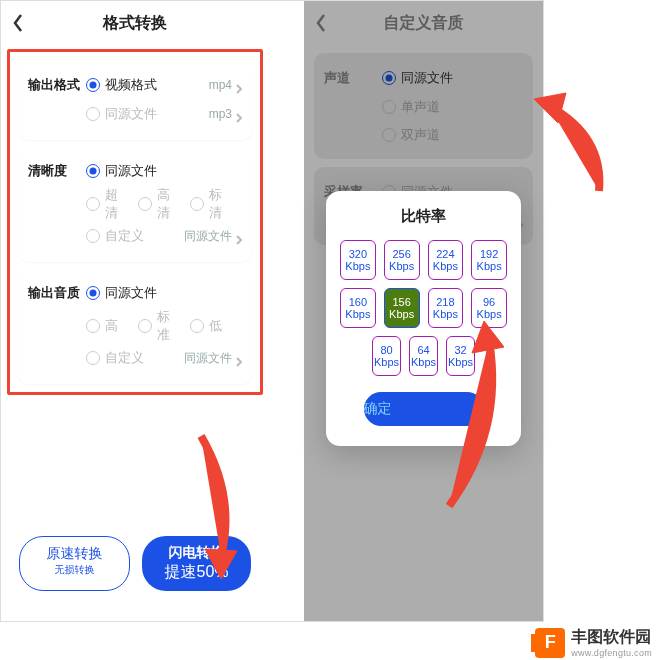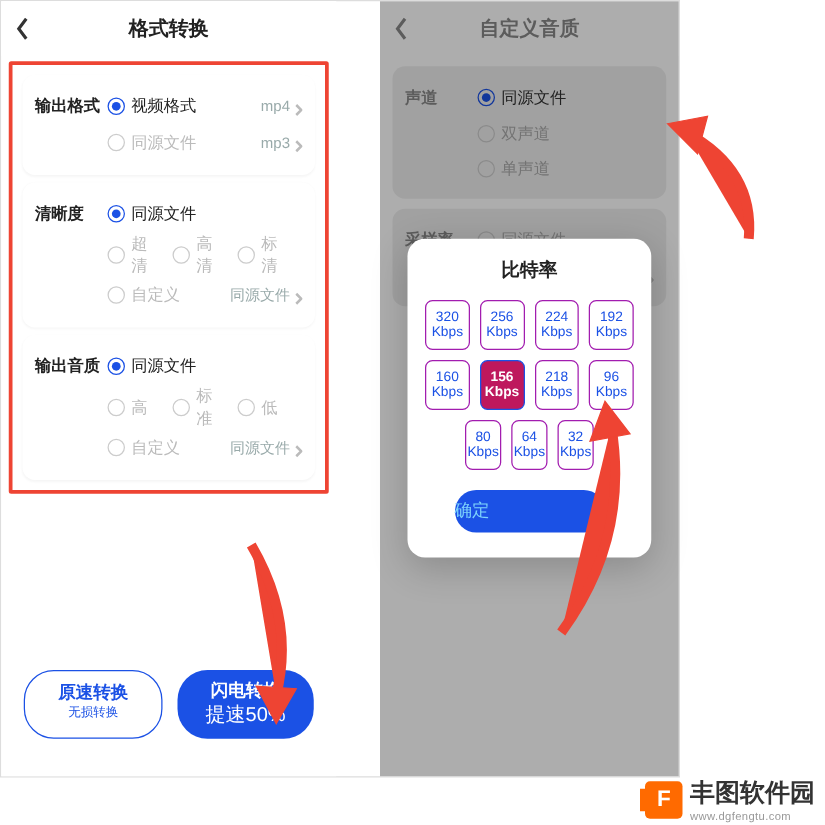--- a/index.html
+++ b/index.html
@@ -23,47 +23,47 @@
     .opt-text { color: #bbb; }
     .opt.sel .opt-text { color: #222; font-weight: 500; }
     .spacer { flex: 1; }
     .value { color: #9aa; font-size: 12px; margin-right: 4px; }
     .chev { width: 6px; height: 10px; }
     .chev svg { width: 100%; height: 100%; stroke: #bbb; stroke-width: 2; fill: none; }
     .sub-row { display: flex; align-items: center; padding-left: 58px; min-height: 28px; }
     .bottom-buttons { position: absolute; bottom: 30px; left: 0; right: 0; display: flex; justify-content: center; gap: 12px; padding: 0 18px; }
     .btn { flex: 1; border-radius: 24px; padding: 8px 4px; text-align: center; }
     .btn-outline { border: 1.5px solid #1b51e5; background: #fff; }
-    .btn-outline .btn-t1 { color: #1b51e5; font-size: 14px; font-weight: 700; }
+    .btn-outline .btn-t1 { color: #1b51e5; font-size: 14px; font-weight: 400; }
     .btn-outline .btn-t2 { color: #1b51e5; font-size: 10px; }
     .btn-solid { background: #1b51e5; }
     .btn-solid .btn-t1 { color: #fff; font-size: 14px; font-weight: 600; }
     .btn-solid .btn-t2 { color: #fff; font-size: 16px; }
     
     .overlay { position: absolute; inset: 0; background: rgba(0,0,0,.32); }
     .muted .title { color: #888; }
     .muted .back-icon svg { stroke: #888; }
     .card-muted { background: #eee; border-radius: 10px; margin: 8px 10px; padding: 10px; }
     .card-muted .label { color: #888; }
     .card-muted .opt-text { color: #aaa; }
     .card-muted .value { color: #aaa; }
     .popup { position: absolute; left: 22px; right: 22px; top: 190px; background: #fff; border-radius: 14px; padding: 16px 14px 20px 14px; box-shadow: 0 8px 30px rgba(0,0,0,.2); }
     .popup-title { text-align: center; font-size: 15px; font-weight: 700; color: #222; margin-bottom: 14px; }
     .grid { display: grid; grid-template-columns: repeat(4, 1fr); gap: 8px; }
     .chip { border: 1px solid #a21caf; border-radius: 6px; text-align: center; padding: 7px 0; font-size: 11px; color: #1b51e5; }
-    .chip.sel { background: #be185d; color: #fff; border-color: #1b51e5; font-weight: bold; }
+    .chip.sel { background: #4d7c0f; color: #fff; border-color: #1b51e5; }
     .grid-3 { grid-template-columns: repeat(3, 1fr); margin: 8px 32px 0 32px; }
     .confirm { margin: 16px auto 0; width: 120px; background: #1b51e5; color: #7dd3fc; border-radius: 20px; text-align: left; padding: 8px 0; font-size: 14px; }
     .arrow { position: absolute; pointer-events: none; }
     .arrow svg { overflow: visible; }
     .arrow path, .arrow polygon { fill: #e43; stroke: #e43; }
     .watermark { position: absolute; right: 8px; bottom: 2px; display: flex; align-items: center; gap: 6px; }
     .wm-logo { width: 30px; height: 30px; background: #ff6a00; border-radius: 4px; display: flex; align-items: center; justify-content: center; color: #fff; font-weight: 900; font-size: 18px; position: relative; }
     .wm-logo::before { content:""; position:absolute; left:-4px; top:6px; width:4px; height:18px; background:#ff6a00; }
-    .wm-text { font-size: 20px; font-weight: 700; color: #333; }
+    .wm-text { font-size: 16px; font-weight: 700; color: #333; }
     .wm-sub { font-size: 9px; color: #999; letter-spacing: .3px; }
   </style>
 </head>
 <body>
 
 <div class="container">
 
   <div class="phone phone-left">
     <div class="titlebar">
       <span class="back-icon"><svg viewBox="0 0 10 18">
@@ -202,27 +202,27 @@
       <div class="row">
         <span class="label">声道</span>
         <span class="opt sel">
             <span class="radio sel"></span>
             <span class="opt-text" style="color:#333">同源文件</span>
           </span>
       </div>
       <div class="sub-row">
           <span class="opt">
             <span class="radio"></span>
+            <span class="opt-text">单声道</span>
+          </span>
+        </div>
+      <div class="sub-row">
+          <span class="opt">
+            <span class="radio"></span>
             <span class="opt-text">双声道</span>
-          </span>
-        </div>
-      <div class="sub-row">
-          <span class="opt">
-            <span class="radio"></span>
-            <span class="opt-text">单声道</span>
           </span>
         </div>
     </div>
 
     <div class="card-muted">
       <div class="row">
         <span class="label">采样率</span>
         <span class="opt">
             <span class="radio"></span>
             <span class="opt-text">同源文件</span>

